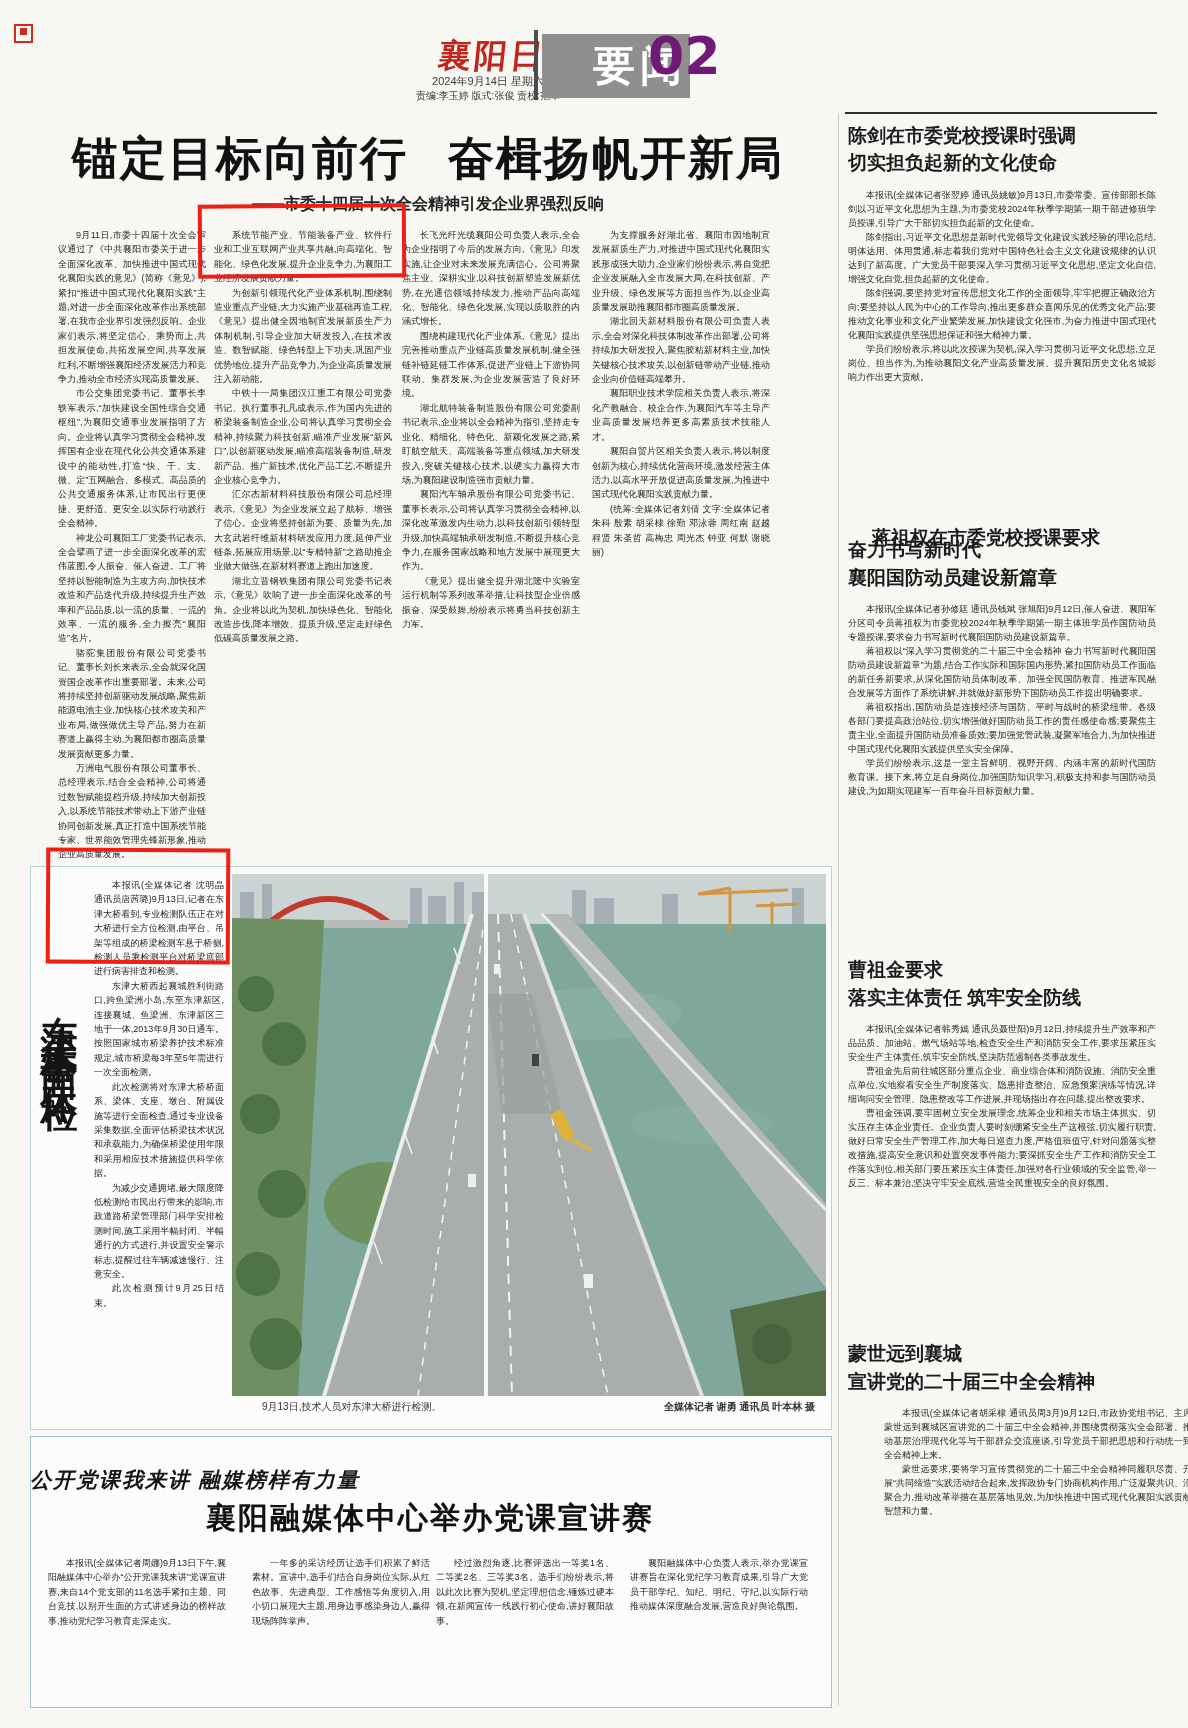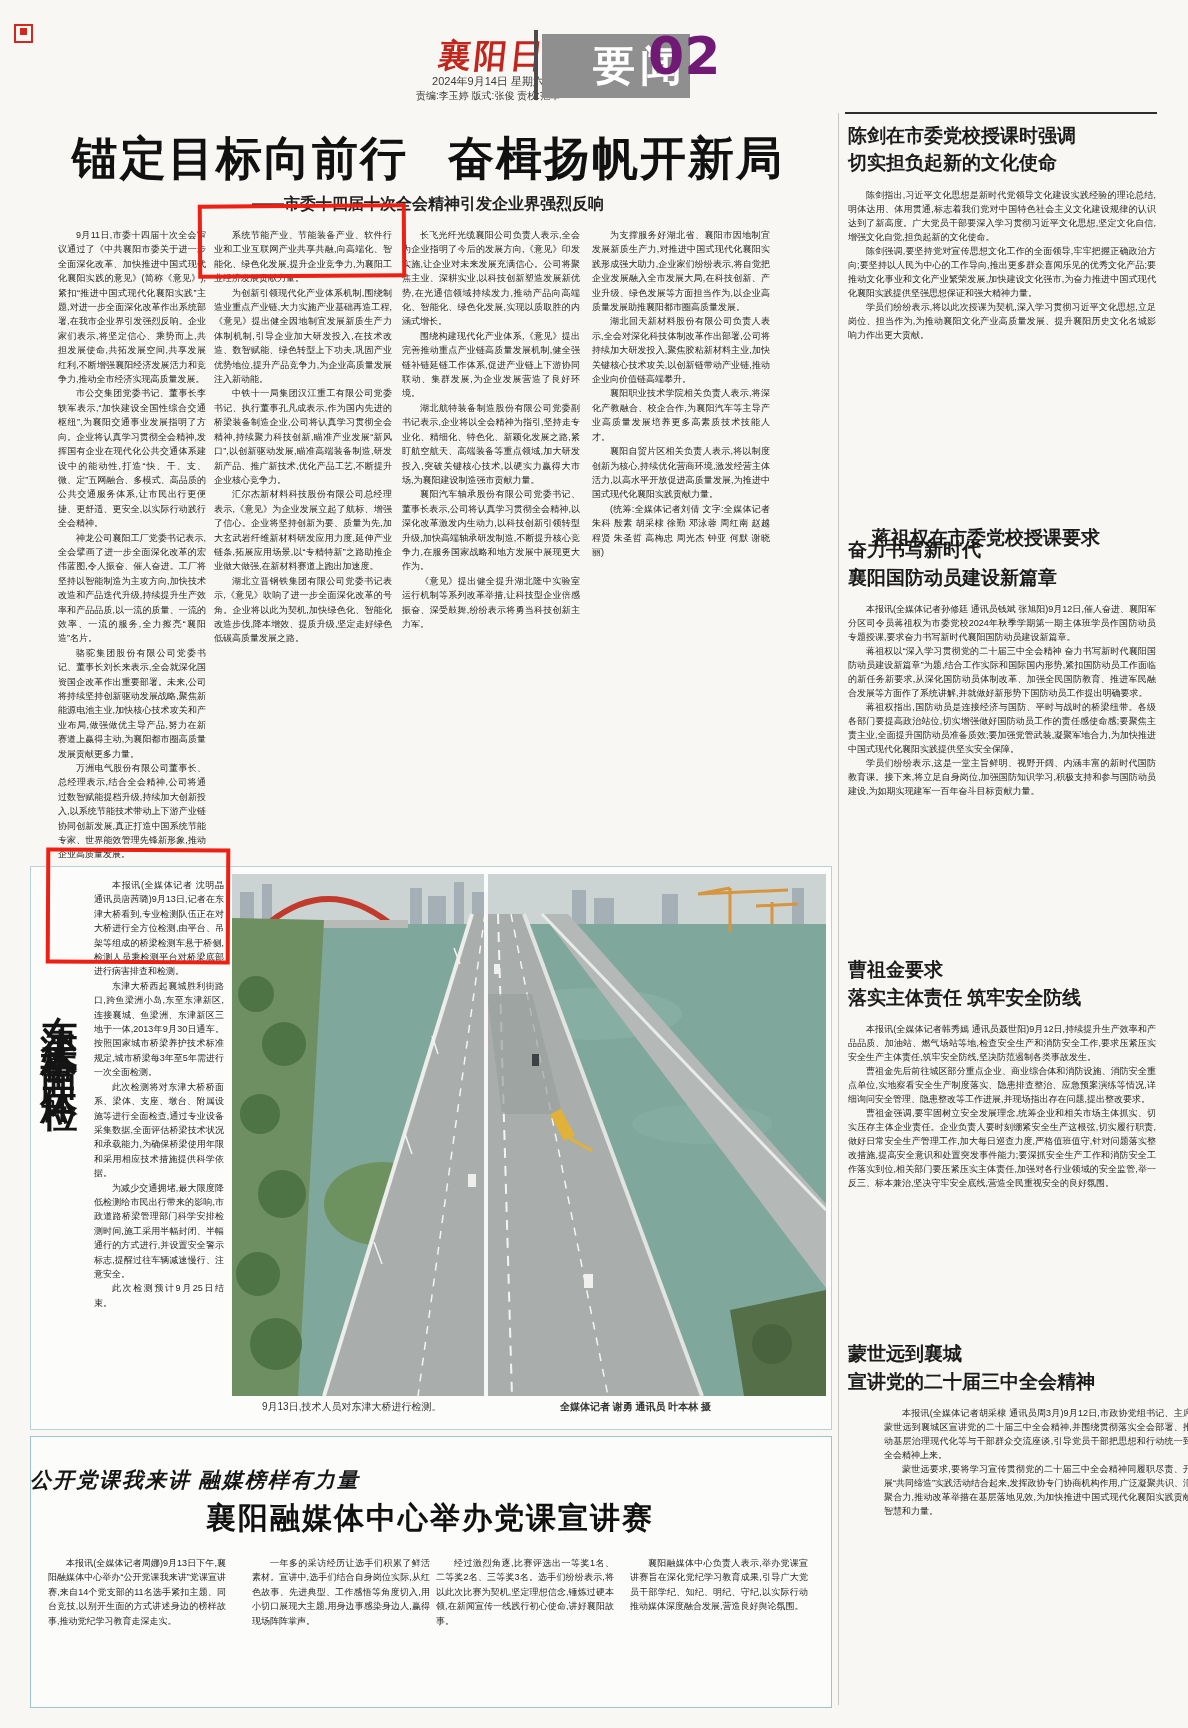--- a/index.html
+++ b/index.html
@@ -161,21 +161,21 @@
       <g stroke="#f2f3f1" stroke-width="1.5">
         <line x1="228" y1="90" x2="222" y2="74"></line>
           <line x1="206" y1="180" x2="200" y2="162"></line>
         <line x1="180" y1="280" x2="173" y2="260"></line>
           <line x1="150" y1="390" x2="142" y2="368"></line>
       </g>
       <rect x="252" y="0" width="4" height="522" fill="#ffffff" opacity="0.9"></rect>
     </svg>
   </div>
   <div class="abs caption" style="left:262px;top:1400px;">9月13日,技术人员对东津大桥进行检测。</div>
-  <div class="abs caption" style="left:560px;top:1400px;width:255px;text-align:left;font-weight:bold;">全媒体记者 谢勇  通讯员 叶本林 摄</div>
+  <div class="abs caption" style="left:560px;top:1400px;width:255px;text-align:right;font-weight:bold;">全媒体记者 谢勇  通讯员 叶本林 摄</div>
 
   <div class="abs teal-box" style="left:30px;top:1436px;width:800px;height:270px;border-color:#9cc6cb;"></div>
   <div class="abs kicker-c" style="left:30px;top:1466px;width:800px;">公开党课我来讲  融媒榜样有力量</div>
   <div class="abs head-c" style="left:30px;top:1498px;width:800px;">襄阳融媒体中心举办党课宣讲赛</div>
   <div class="abs bodycol" style="left:48px;top:1556px;width:178px;height:136px;">
       <p>本报讯(全媒体记者周娜)9月13日下午,襄阳融媒体中心举办“公开党课我来讲”党课宣讲赛,来自14个党支部的11名选手紧扣主题、同台竞技,以别开生面的方式讲述身边的榜样故事,推动党纪学习教育走深走实。</p>
     </div>
   <div class="abs bodycol" style="left:252px;top:1556px;width:178px;height:136px;">
       <p>一年多的采访经历让选手们积累了鲜活素材。宣讲中,选手们结合自身岗位实际,从红色故事、先进典型、工作感悟等角度切入,用小切口展现大主题,用身边事感染身边人,赢得现场阵阵掌声。</p>
     </div>
@@ -185,20 +185,21 @@
   <div class="abs bodycol" style="left:630px;top:1556px;width:178px;height:136px;">
       <p>襄阳融媒体中心负责人表示,举办党课宣讲赛旨在深化党纪学习教育成果,引导广大党员干部学纪、知纪、明纪、守纪,以实际行动推动媒体深度融合发展,营造良好舆论氛围。</p>
     </div>
 
   <div class="abs vline" style="left:838px;top:113px;width:1px;height:1592px;"></div>
   <div class="abs hline" style="left:845px;top:112px;width:312px;height:2px;"></div>
 
   <div class="abs rail-k" style="left:848px;top:122px;">陈剑在市委党校授课时强调</div>
   <div class="abs rail-k" style="left:848px;top:149px;">切实担负起新的文化使命</div>
   <div class="abs rail-body" style="left:848px;top:188px;width:308px;height:306px;">
+      <p>本报讯(全媒体记者张翌婷  通讯员姚敏)9月13日,市委常委、宣传部部长陈剑以习近平文化思想为主题,为市委党校2024年秋季学期第一期干部进修班学员授课,引导广大干部切实担负起新的文化使命。</p>
       <p>陈剑指出,习近平文化思想是新时代党领导文化建设实践经验的理论总结,明体达用、体用贯通,标志着我们党对中国特色社会主义文化建设规律的认识达到了新高度。广大党员干部要深入学习贯彻习近平文化思想,坚定文化自信,增强文化自觉,担负起新的文化使命。</p>
       <p>陈剑强调,要坚持党对宣传思想文化工作的全面领导,牢牢把握正确政治方向;要坚持以人民为中心的工作导向,推出更多群众喜闻乐见的优秀文化产品;要推动文化事业和文化产业繁荣发展,加快建设文化强市,为奋力推进中国式现代化襄阳实践提供坚强思想保证和强大精神力量。</p>
       <p>学员们纷纷表示,将以此次授课为契机,深入学习贯彻习近平文化思想,立足岗位、担当作为,为推动襄阳文化产业高质量发展、提升襄阳历史文化名城影响力作出更大贡献。</p>
     </div>
 
   <div class="abs rail-k" style="left:848px;top:524px;margin-left:24px;">蒋祖权在市委党校授课要求</div>
   <div class="abs rail-k" style="left:848px;top:536px;">奋力书写新时代</div>
   <div class="abs rail-k" style="left:848px;top:564px;">襄阳国防动员建设新篇章</div>
   <div class="abs rail-body" style="left:848px;top:602px;width:308px;height:340px;">
       <p>本报讯(全媒体记者孙修廷  通讯员钱斌  张旭阳)9月12日,催人奋进、襄阳军分区司令员蒋祖权为市委党校2024年秋季学期第一期主体班学员作国防动员专题授课,要求奋力书写新时代襄阳国防动员建设新篇章。</p>

